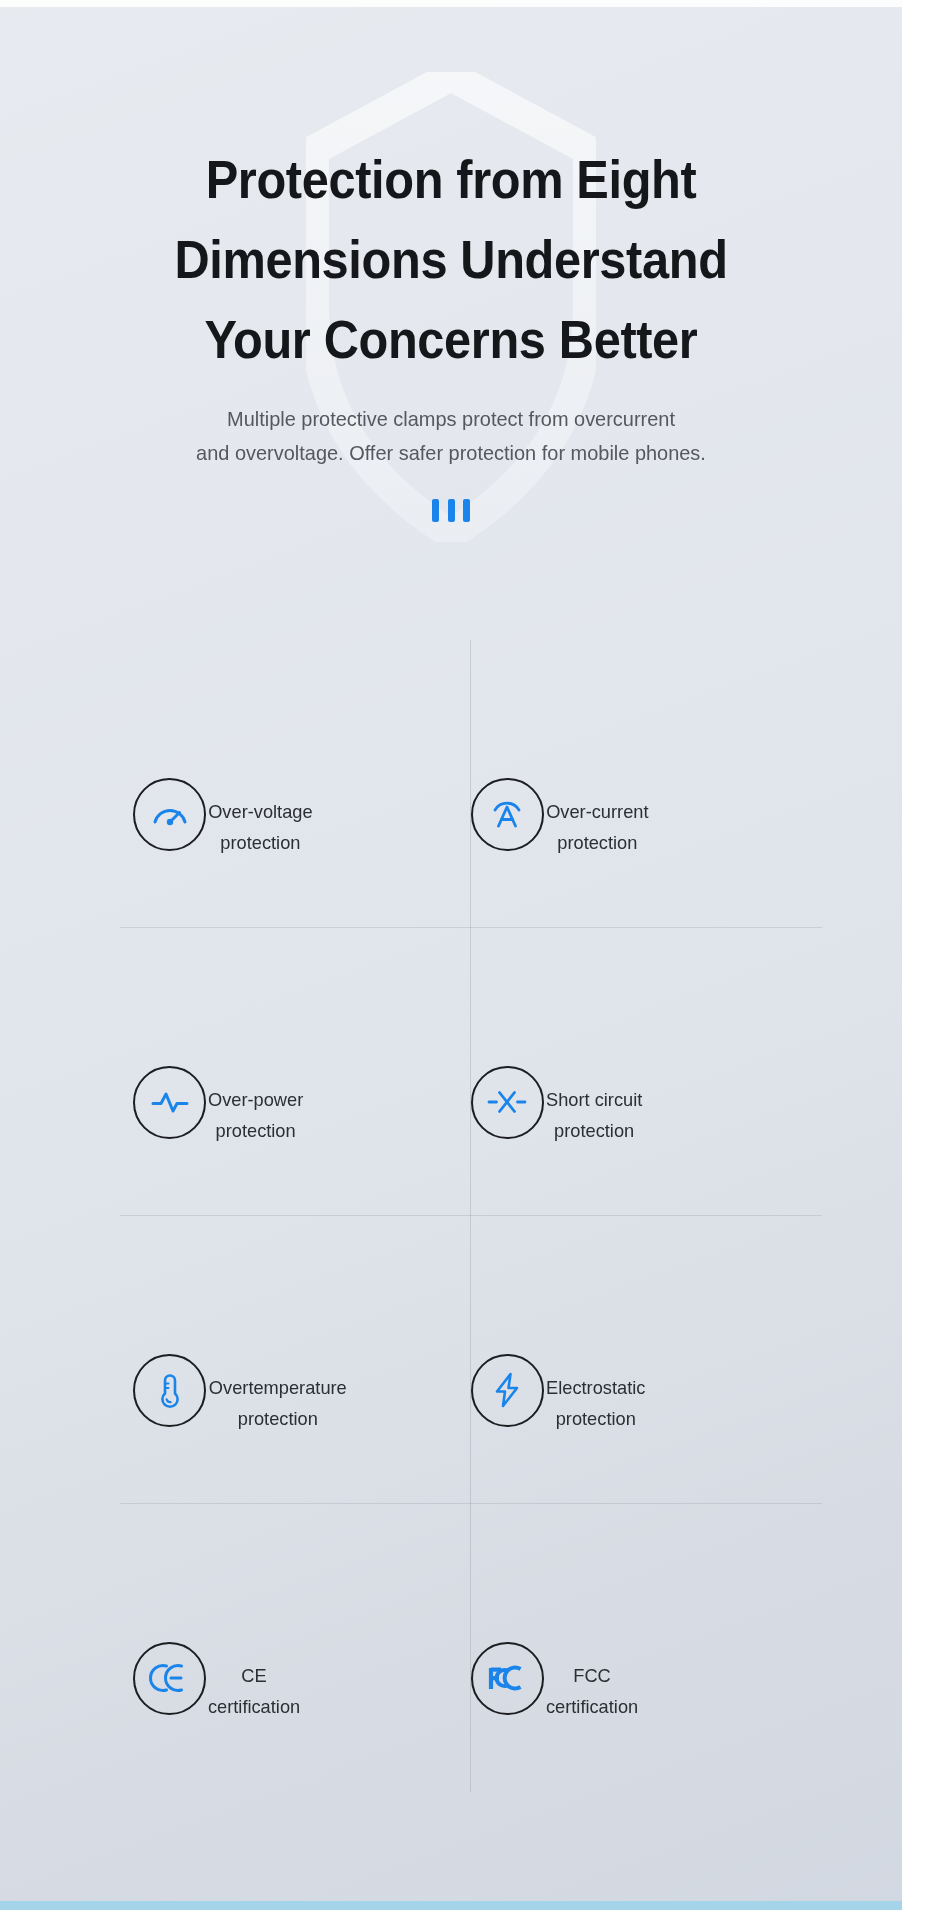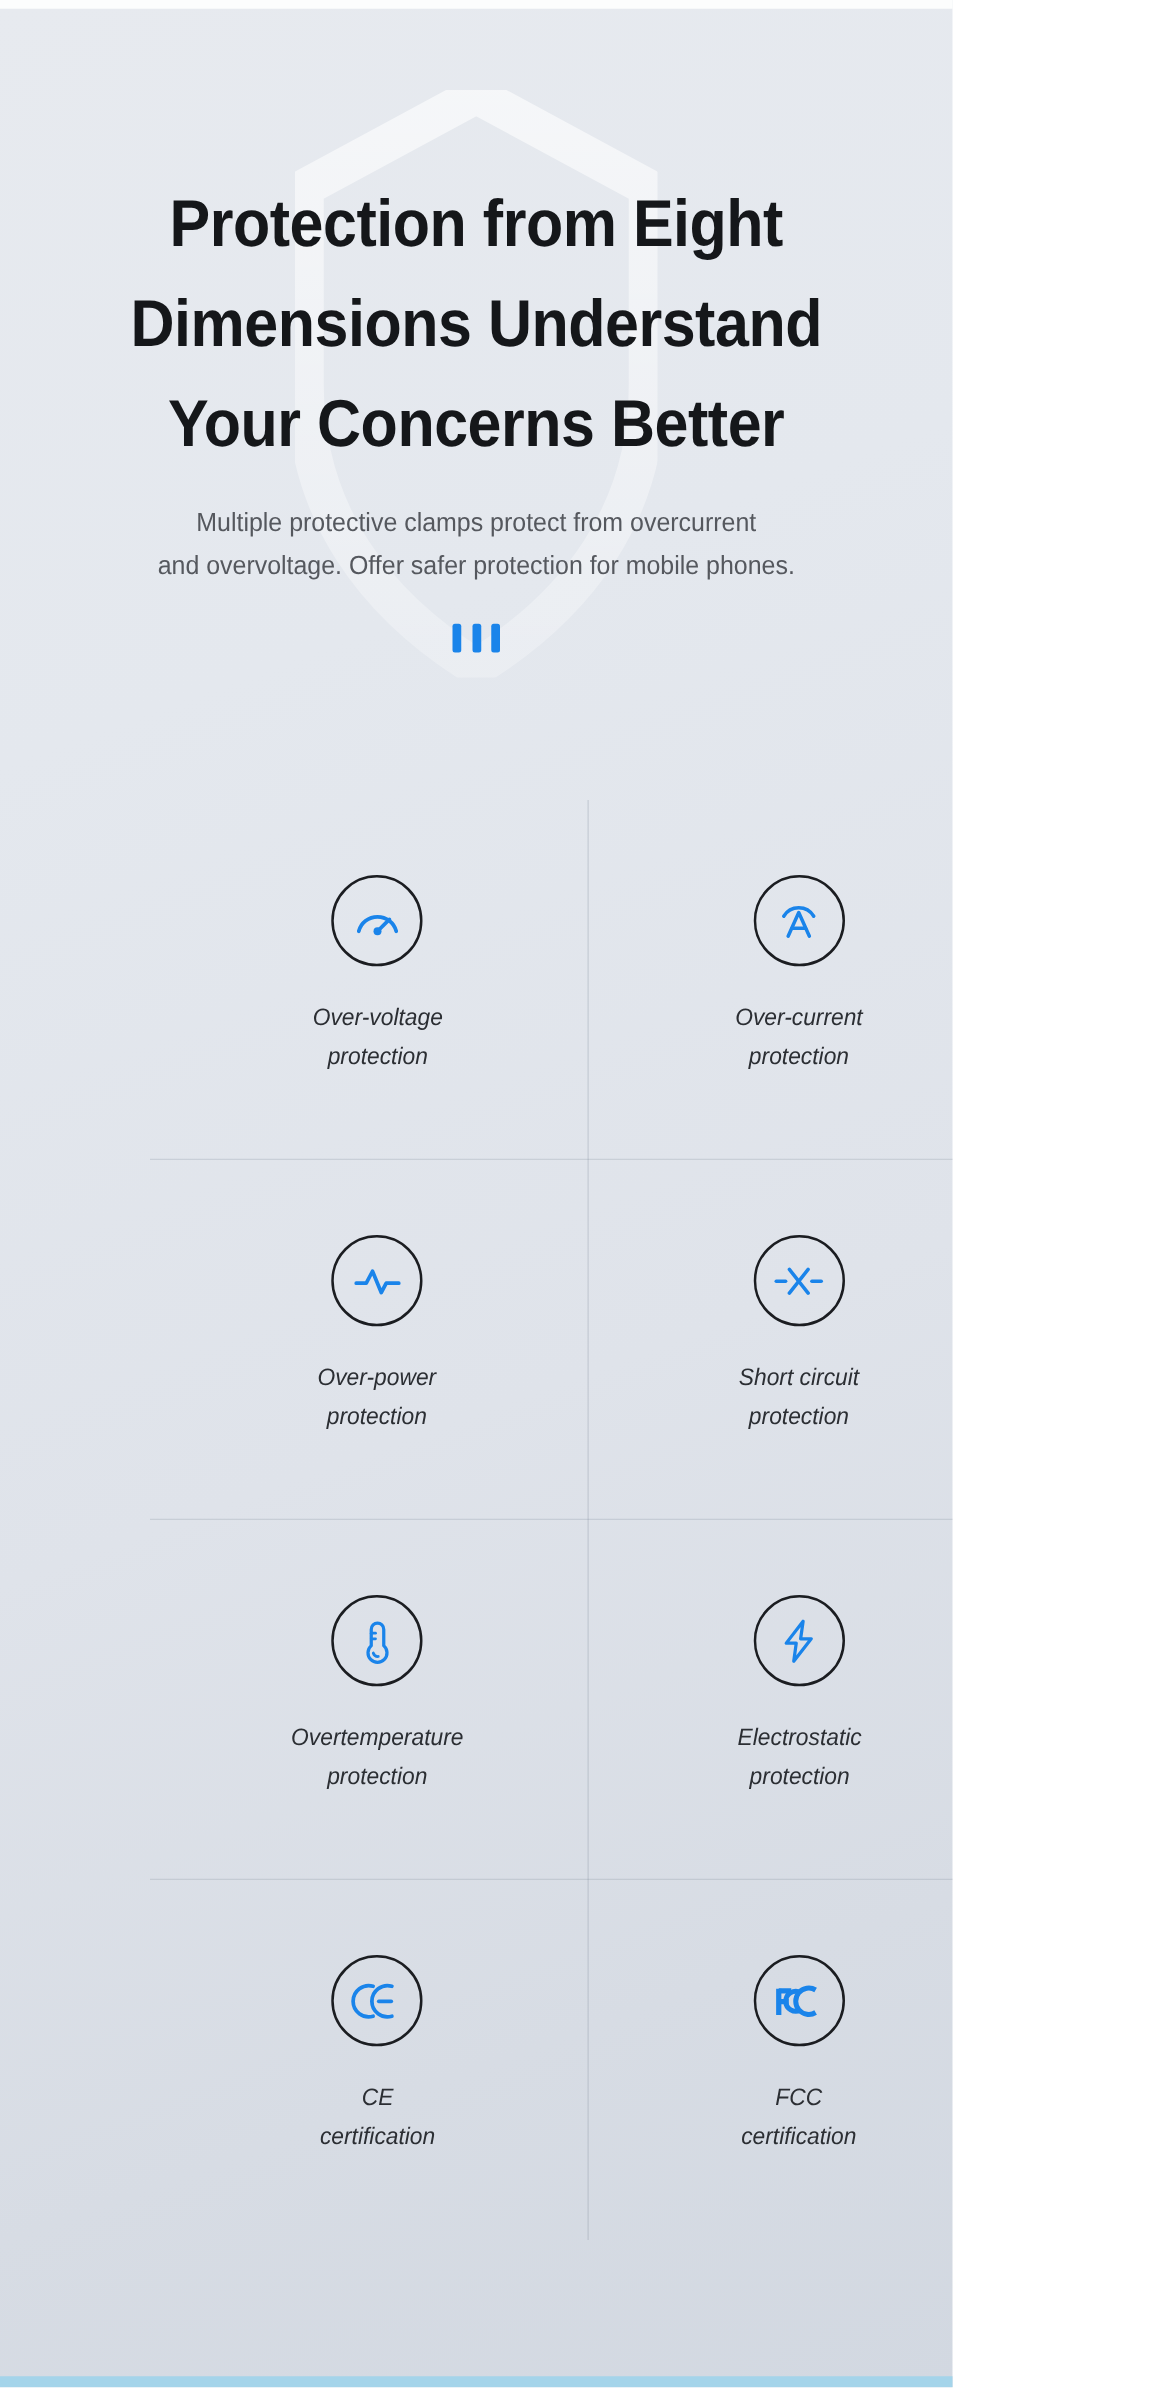--- a/index.html
+++ b/index.html
@@ -10,21 +10,21 @@
     width: 930px;
     height: 1910px;
     font-family: "Liberation Sans", sans-serif;
     background: #ffffff;
     overflow: hidden;
   }
 
   
   #page {
     position: relative;
-    width: 762px;
+    width: 902px;
     height: 1910px;
     overflow: hidden;
     background:
       linear-gradient(160deg, #e7eaef 0%, #e4e8ee 28%, #dfe3ea 58%, #d7dce4 82%, #d2d8e1 100%);
   }
 
   
   .top-seam {
     position: absolute;
     left: 0; top: 0;
@@ -107,26 +107,25 @@
     left: 133px;
     top: 640px;
     width: 675px;
     display: grid;
     grid-template-columns: 1fr 1fr;
   }
   .cell {
     position: relative;
     height: 288px;
     display: flex;
-    flex-direction: column;
+    flex-direction: row;
     align-items: center;
     justify-content: flex-start;
     padding-top: 60px;
     box-sizing: border-box;
-    font-style: italic;
   }
   
   .cell.col-left::after {
     content: "";
     position: absolute;
     right: 0;
     top: 0;
     width: 1px;
     height: 288px;
     background: rgba(120,130,145,0.26);

